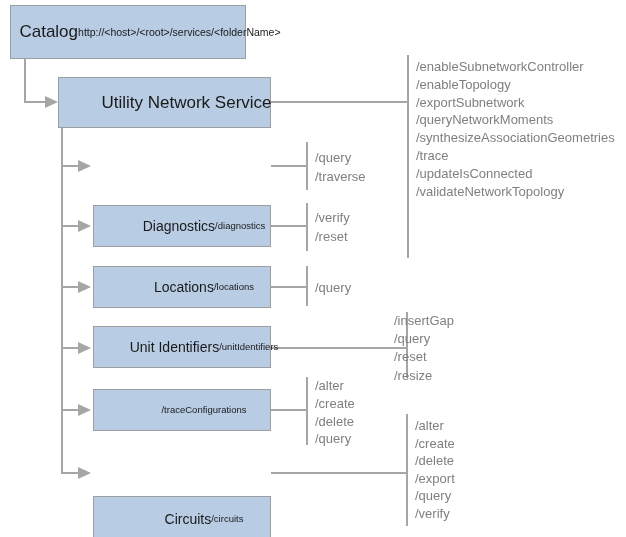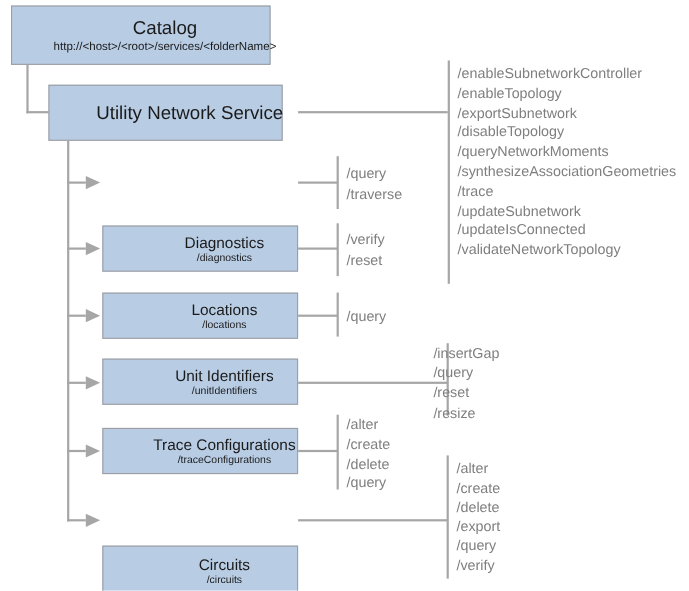--- a/index.html
+++ b/index.html
@@ -9,21 +9,21 @@
     --ops:#7f7f7f;
     --txt:#1a1a1a;
   }
   html,body{margin:0;padding:0;background:#ffffff;}
   .canvas{
     position:relative;width:626px;height:537px;background:#ffffff;
     font-family:"Liberation Sans", sans-serif;color:var(--txt);overflow:hidden;
   }
   .node{
     position:absolute;background:var(--fill);border:1.5px solid var(--border);
-    display:flex;flex-direction:column;align-items:center;justify-content:center;
+    display:flex;flex-direction:row;align-items:center;justify-content:center;
     text-align:left;box-sizing:border-box;padding-left:44px;
   }
   .node-title{font-size:17px;line-height:20px;color:#1a1a1a;white-space:nowrap;}
   .node-sub{font-size:10.5px;line-height:13px;color:#1a1a1a;white-space:nowrap;}
   .child .node-title{font-size:14px;line-height:17px;}
   .child .node-sub{font-size:9.5px;line-height:12px;}
   .hline{position:absolute;height:2px;background:var(--line);}
   .vline{position:absolute;width:2px;background:var(--line);}
   .arrow{
     position:absolute;width:0;height:0;
@@ -78,59 +78,56 @@
   <div class="vline" style="left:306px;top:377px;height:68px;"></div>
 
   <div class="hline" style="left:271px;top:472px;width:136px;"></div>
   <div class="vline" style="left:406px;top:414px;height:112px;"></div>
 
   <div class="node" style="left:10px;top:5px;width:236px;height:54px;">
     <div class="node-title">Catalog</div>
     <div class="node-sub">http://&lt;host&gt;/&lt;root&gt;/services/&lt;folderName&gt;</div>
   </div>
 
-  <div class="node" style="left:44px;top:77px;width:213px;height:51px;gap:26px;">
+  <div class="node" style="left:58px;top:77px;width:213px;height:51px;gap:26px;">
     <div class="node-title">Utility Network Service</div>
   </div>
 
 
   <div class="node child" style="left:93px;top:266px;width:178px;height:42px;">
     <div class="node-title">Locations</div>
     <div class="node-sub">/locations</div>
   </div>
 
   <div class="node child" style="left:93px;top:205px;width:178px;height:42px;">
     <div class="node-title">Diagnostics</div>
     <div class="node-sub">/diagnostics</div>
   </div>
 
   <div class="node child" style="left:93px;top:326px;width:178px;height:42px;">
     <div class="node-title">Unit Identifiers</div>
     <div class="node-sub">/unitIdentifiers</div>
   </div>
 
   <div class="node child" style="left:93px;top:389px;width:178px;height:42px;">
-    <div class="node-title">Trace Configurations</div>
     <div class="node-sub">/traceConfigurations</div>
   </div>
 
   <div class="node child" style="left:93px;top:452px;width:178px;height:46px;margin-top:44px;">
     <div class="node-title">Circuits</div>
     <div class="node-sub">/circuits</div>
   </div>
 
   <div class="ops" style="left:416px;top:58px;">
     <div>/enableSubnetworkController</div>
     <div>/enableTopology</div>
     <div>/exportSubnetwork</div>
-    <div>/disableTopology</div>
     <div>/queryNetworkMoments</div>
     <div>/synthesizeAssociationGeometries</div>
     <div>/trace</div>
-    <div>/updateSubnetwork</div>
     <div>/updateIsConnected</div>
     <div>/validateNetworkTopology</div>
   </div>
 
   <div class="ops" style="left:315px;top:148px;line-height:19px;">
     <div>/query</div>
     <div>/traverse</div>
   </div>
 
   <div class="ops" style="left:315px;top:208px;line-height:19px;">

